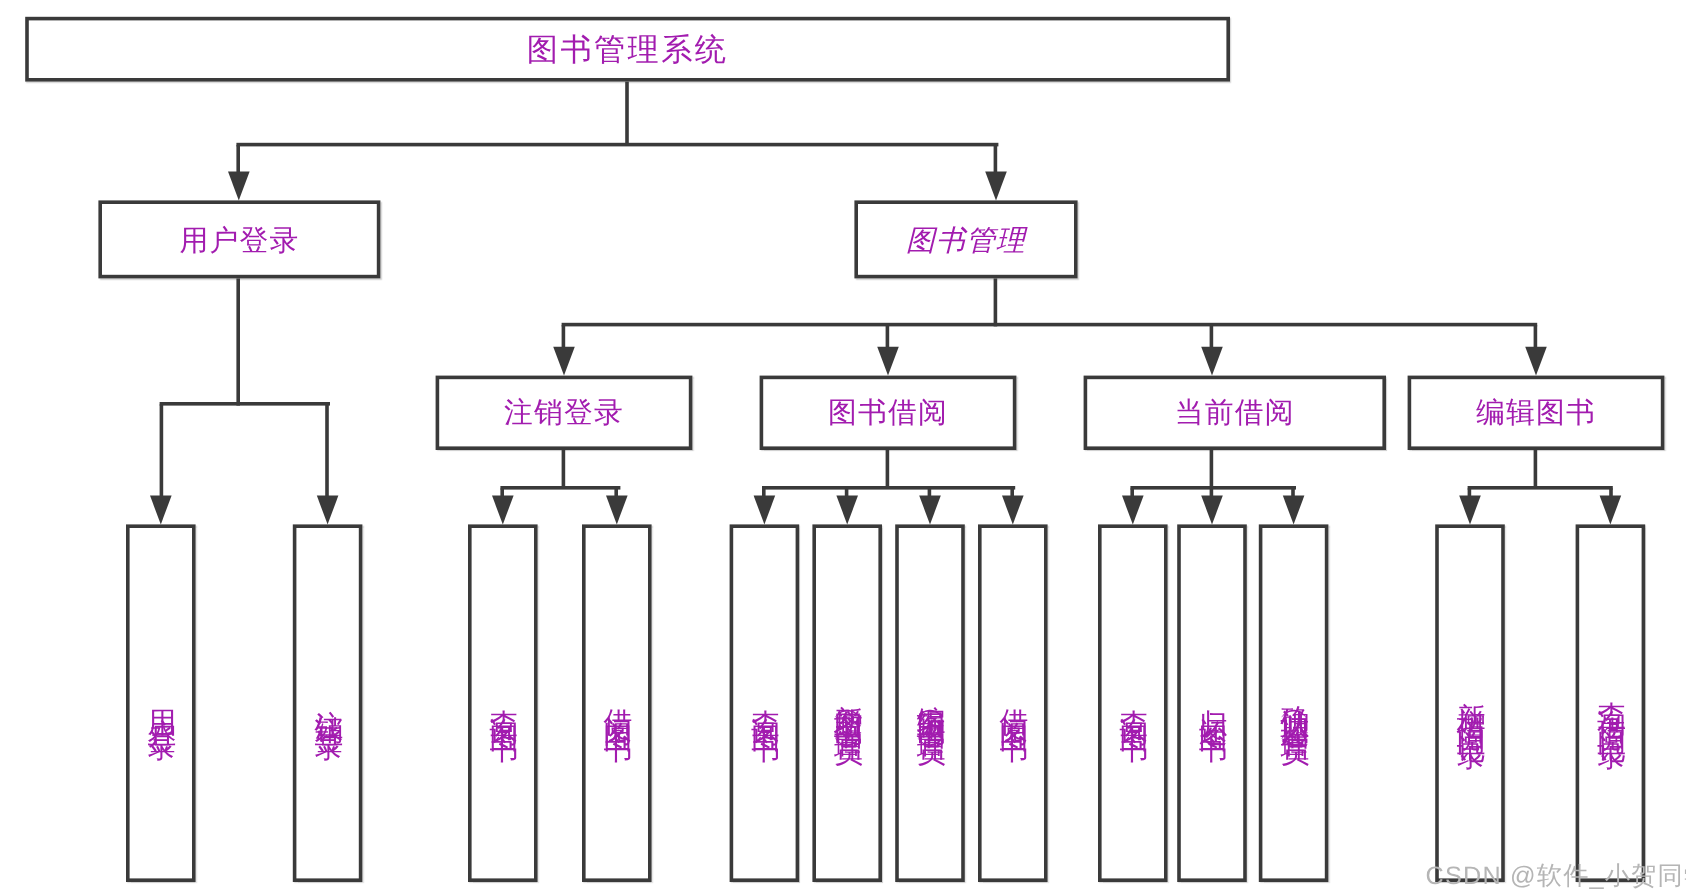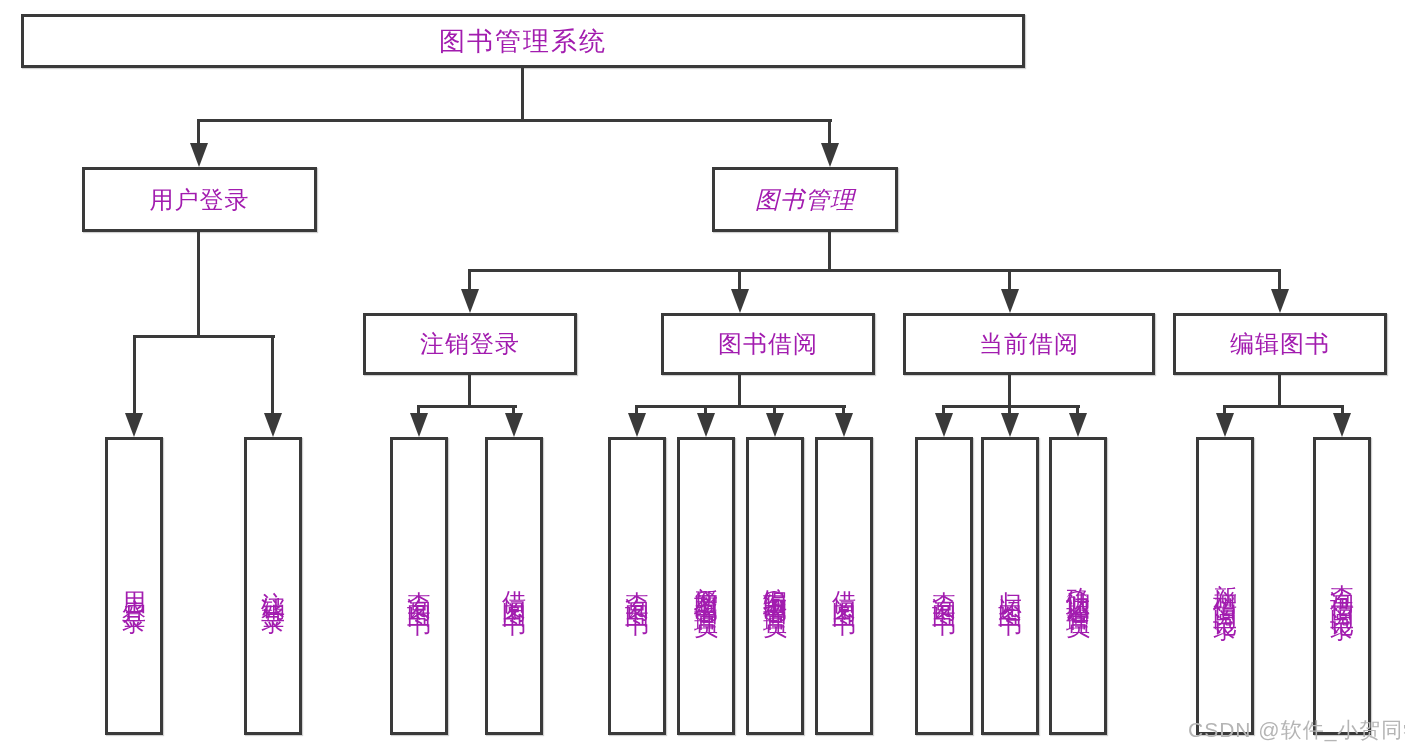--- a/index.html
+++ b/index.html
@@ -63,21 +63,21 @@
   </div>
 
   <div class="box" style="left:712px;top:167px;width:186px;height:65px;font-style:italic;">
     <span class="hlabel">图书管理</span>
   </div>
 
   <div class="box" style="left:363px;top:313px;width:214px;height:62px;">
     <span class="hlabel">注销登录</span>
   </div>
 
-  <div class="box" style="left:633px;top:313px;width:214px;height:62px;margin-left:28px;">
+  <div class="box" style="left:633px;top:313px;width:214px;height:62px;">
     <span class="hlabel">图书借阅</span>
   </div>
 
   <div class="box" style="left:903px;top:313px;width:252px;height:62px;">
     <span class="hlabel">当前借阅</span>
   </div>
 
   <div class="box" style="left:1173px;top:313px;width:214px;height:62px;">
     <span class="hlabel">编辑图书</span>
   </div>

